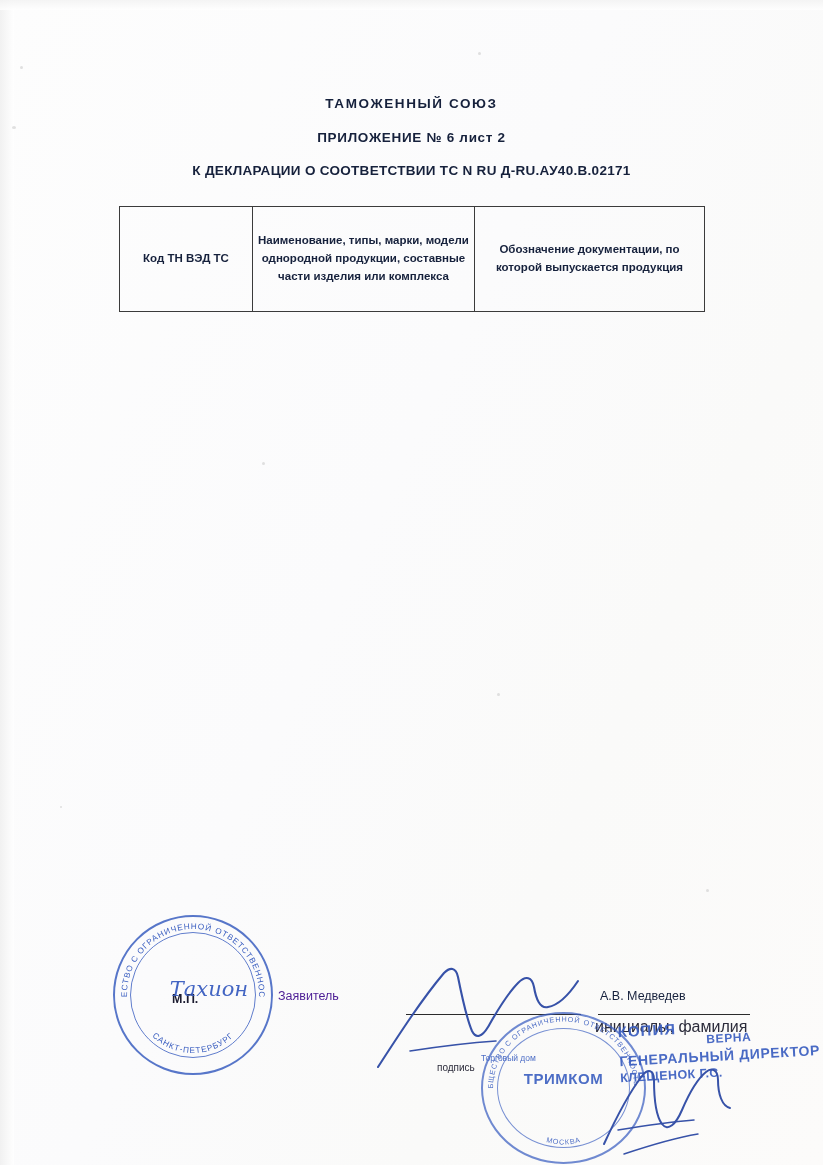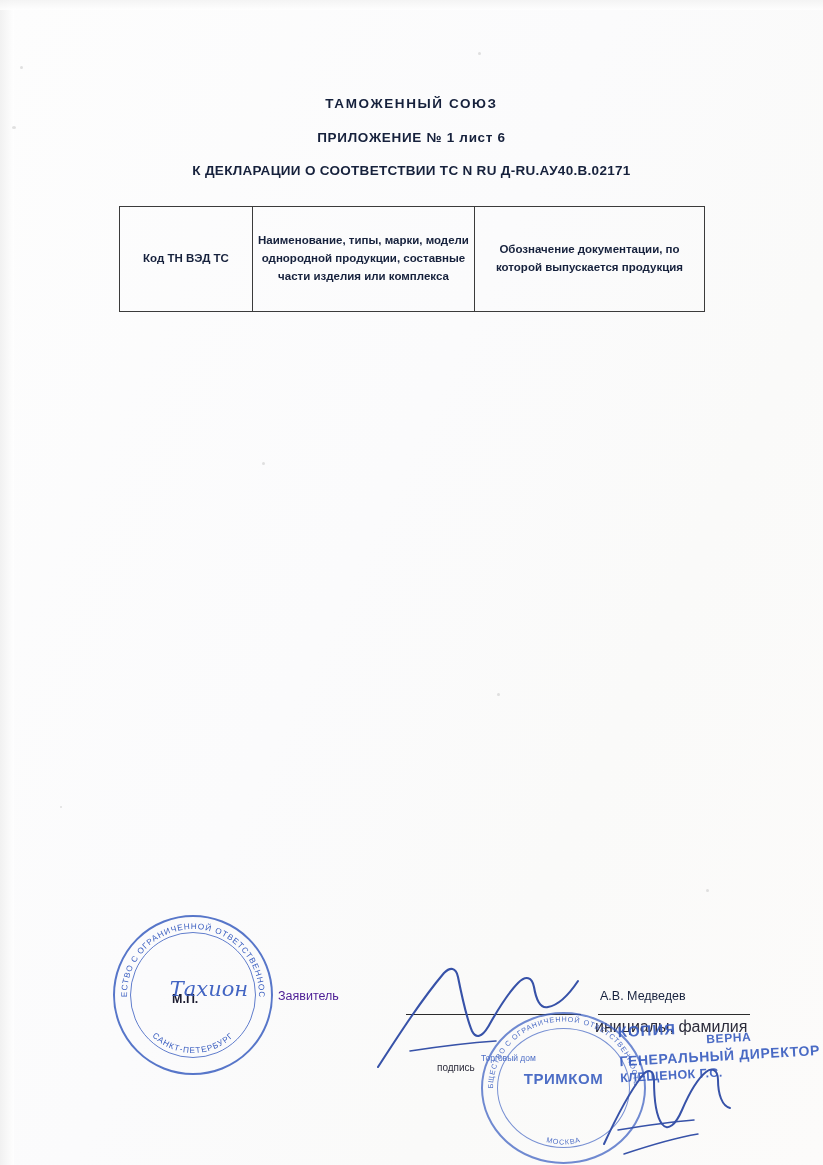--- a/index.html
+++ b/index.html
@@ -283,21 +283,21 @@
 <div class="speck" style="left:12px;top:126px;width:4px;height:3px;"></div>
 <div class="speck" style="left:478px;top:52px;width:3px;height:3px;"></div>
 <div class="speck" style="left:262px;top:462px;width:3px;height:3px;"></div>
 <div class="speck" style="left:497px;top:693px;width:3px;height:3px;"></div>
 <div class="speck" style="left:706px;top:889px;width:3px;height:3px;"></div>
 <div class="speck" style="left:60px;top:806px;width:2px;height:2px;"></div>
 
 <div class="content">
 
   <div class="doc-title t1">ТАМОЖЕННЫЙ СОЮЗ</div>
-  <div class="doc-title t2">ПРИЛОЖЕНИЕ № 1 лист 6</div>
+  <div class="doc-title t2">ПРИЛОЖЕНИЕ № 6 лист 2</div>
   <div class="doc-title t3">К ДЕКЛАРАЦИИ О СООТВЕТСТВИИ ТС N RU Д-RU.АУ40.В.02171</div>
 
   <table class="tbl">
     <colgroup>
       <col class="col-a">
         <col class="col-b">
         <col class="col-c">
     </colgroup>
     <tbody>
       <tr>

